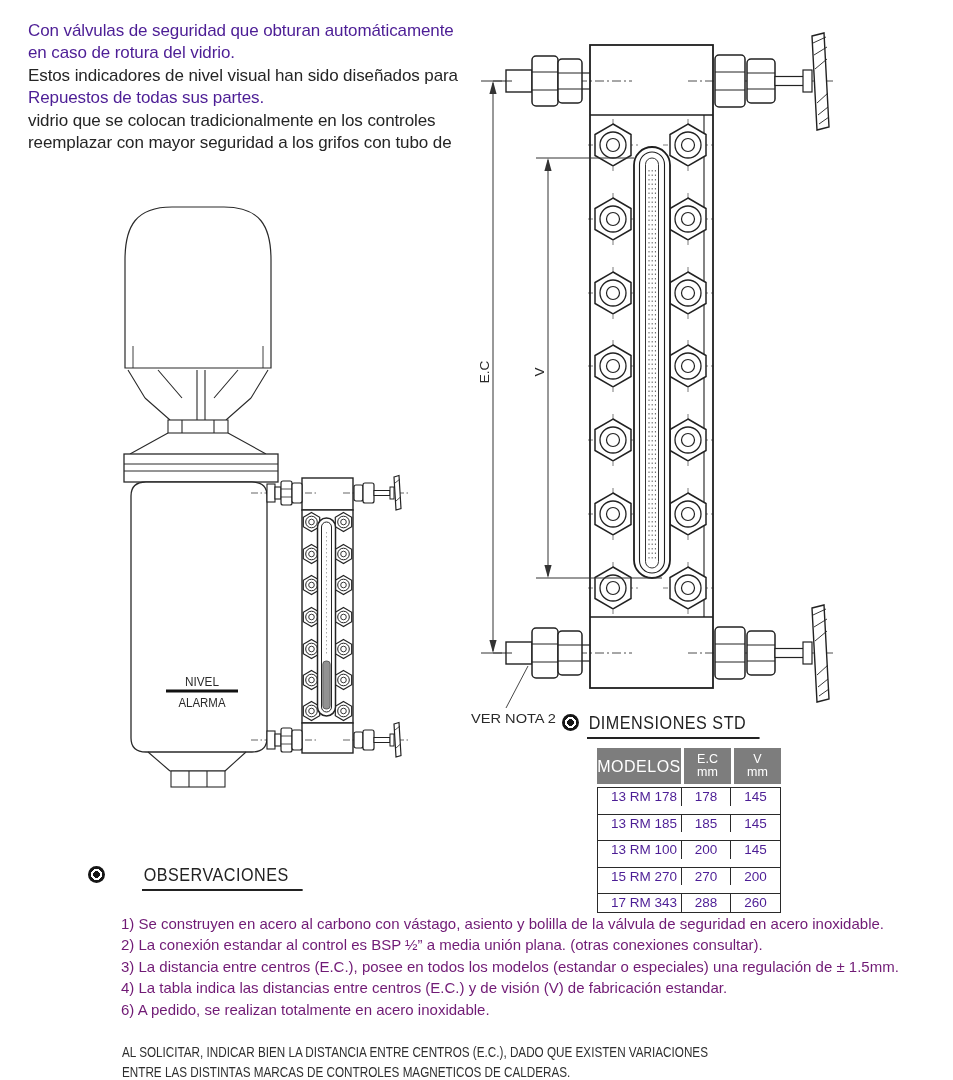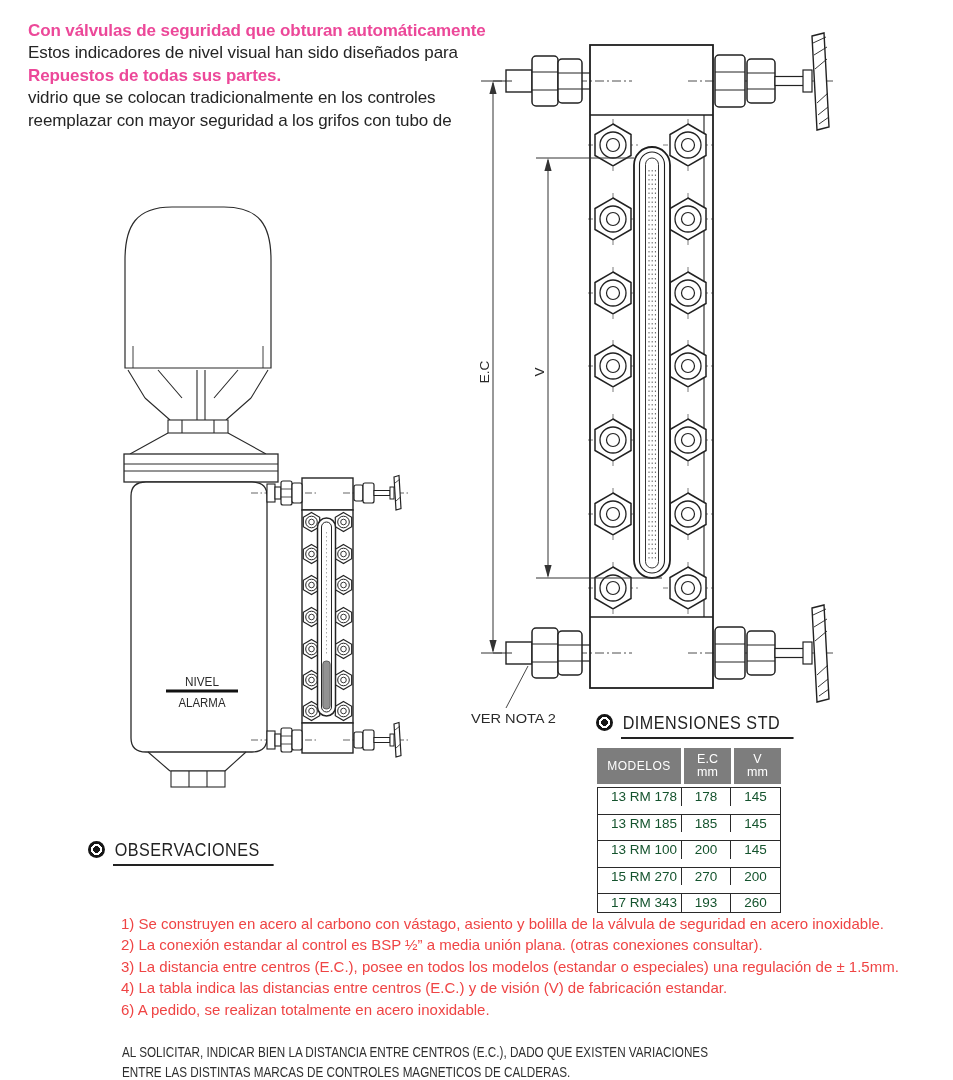--- a/index.html
+++ b/index.html
@@ -5,64 +5,65 @@
   html,body{margin:0;padding:0;background:#ffffff;}
   .page{position:relative;width:953px;height:1080px;background:#fff;overflow:hidden;
         font-family:"Liberation Sans","DejaVu Sans",sans-serif;color:#222;}
   svg{position:absolute;overflow:visible;}
   svg text{font-family:"Liberation Sans","DejaVu Sans",sans-serif;fill:#2a2a2a;}
 
   
   .intro{position:absolute;left:28px;top:20px;width:460px;line-height:22.4px;
          font-size:17px;letter-spacing:-0.1px;color:#252525;}
   .intro .ln{white-space:nowrap;}
-  .intro .b{font-weight:bold;color:#ec4899;}
+  .intro .b{font-weight:normal;color:#4c1d95;}
 
   
   .sec-head{position:absolute;display:flex;align-items:flex-start;}
   .donut{width:17px;height:17px;border-radius:50%;flex:none;margin:2px 8px 0 0;
          background:radial-gradient(circle at 50% 50%,#161616 0 3.2px,#ffffff 3.2px 5.4px,#161616 5.4px 8.6px);}
   .sec-title{display:inline-block;transform:scaleX(.85);transform-origin:left center;
              font-size:19px;letter-spacing:.6px;color:#222;
              border-bottom:2px solid #222;padding:0 16px 3px 2px;white-space:nowrap;}
-  .dim-head{left:596px;top:712px;}
-  .obs-head{left:88px;top:839px;}
+  .dim-head{left:562px;top:712px;}
+  .obs-head{left:88px;top:864px;gap:29px;}
 
   
   .dim-table{position:absolute;left:597px;top:748px;width:184px;}
   .thead{display:flex;gap:3px;height:36px;}
   .thead .hc{background:#7d7d7d;color:#ffffff;display:flex;flex-direction:column;
              align-items:center;justify-content:center;line-height:13px;}
-  .hc.c1{width:84px;font-size:12px;letter-spacing:.5px;}
+  .hc.c1{width:84px;font-size:16px;letter-spacing:.5px;}
   .hc.c2{width:47px;font-size:12.5px;}
   .hc.c3{width:47px;font-size:12.5px;}
   .tbody{margin-top:3px;border:1.4px solid #2a2a2a;}
-  .trow{display:flex;height:17.5px;align-items:center;font-size:13.5px;color:#14532d;}
+  .trow{display:flex;height:17.5px;align-items:center;font-size:13.5px;color:#4c1d95;}
   .trow + .trow{border-top:1.2px solid #2a2a2a;margin-top:8px;}
   .trow .m{width:84px;text-align:right;padding-right:4px;box-sizing:border-box;
            border-right:1.2px solid #2a2a2a;height:100%;display:flex;align-items:center;justify-content:flex-end;}
   .trow .e{width:48px;text-align:center;border-right:1.2px solid #2a2a2a;height:100%;
            display:flex;align-items:center;justify-content:center;}
   .trow .v{flex:1;text-align:center;height:100%;display:flex;align-items:center;justify-content:center;}
 
   
-  .obs-list{position:absolute;left:121px;top:913px;font-size:15px;line-height:21.4px;color:#ef4444;}
+  .obs-list{position:absolute;left:121px;top:913px;font-size:15px;line-height:21.4px;color:#701a75;}
   .obs-list .ln{white-space:nowrap;}
 
   
   .foot-note{position:absolute;left:122px;top:1042px;font-size:15px;line-height:20px;color:#2e2e2e;}
   .foot-note .ln{white-space:nowrap;display:block;transform:scaleX(.78);transform-origin:left center;}
 </style>
 </head>
 <body>
 
 <div class="page">
 
   <div class="intro">
     <div class="ln b">Con válvulas de seguridad que obturan automáticamente</div>
+    <div class="ln b">en caso de rotura del vidrio.</div>
     <div class="ln">Estos indicadores de nivel visual han sido diseñados para</div>
     <div class="ln b">Repuestos de todas sus partes.</div>
     <div class="ln">vidrio que se colocan tradicionalmente en los controles</div>
     <div class="ln">reemplazar con mayor seguridad a los grifos con tubo de</div>
   </div>
 
   <svg style="left:450px;top:25px" width="505" height="700" viewBox="450 25 505 700">
     <defs>
       <g id="rbolt" stroke="#222" fill="#fff">
         <line x1="-25" y1="0" x2="25" y2="0" stroke-width="0.6" stroke-dasharray="5 3"></line>
@@ -284,21 +285,21 @@
           <span class="e">200</span>
           <span class="v">145</span>
       </div>
       <div class="trow">
         <span class="m">15 RM 270</span>
           <span class="e">270</span>
           <span class="v">200</span>
       </div>
       <div class="trow">
         <span class="m">17 RM 343</span>
-          <span class="e">193</span>
+          <span class="e">288</span>
           <span class="v">260</span>
       </div>
     </div>
   </div>
 
   <div class="sec-head obs-head">
     <span class="donut"></span>
     <span class="sec-title">OBSERVACIONES</span>
   </div>
 

